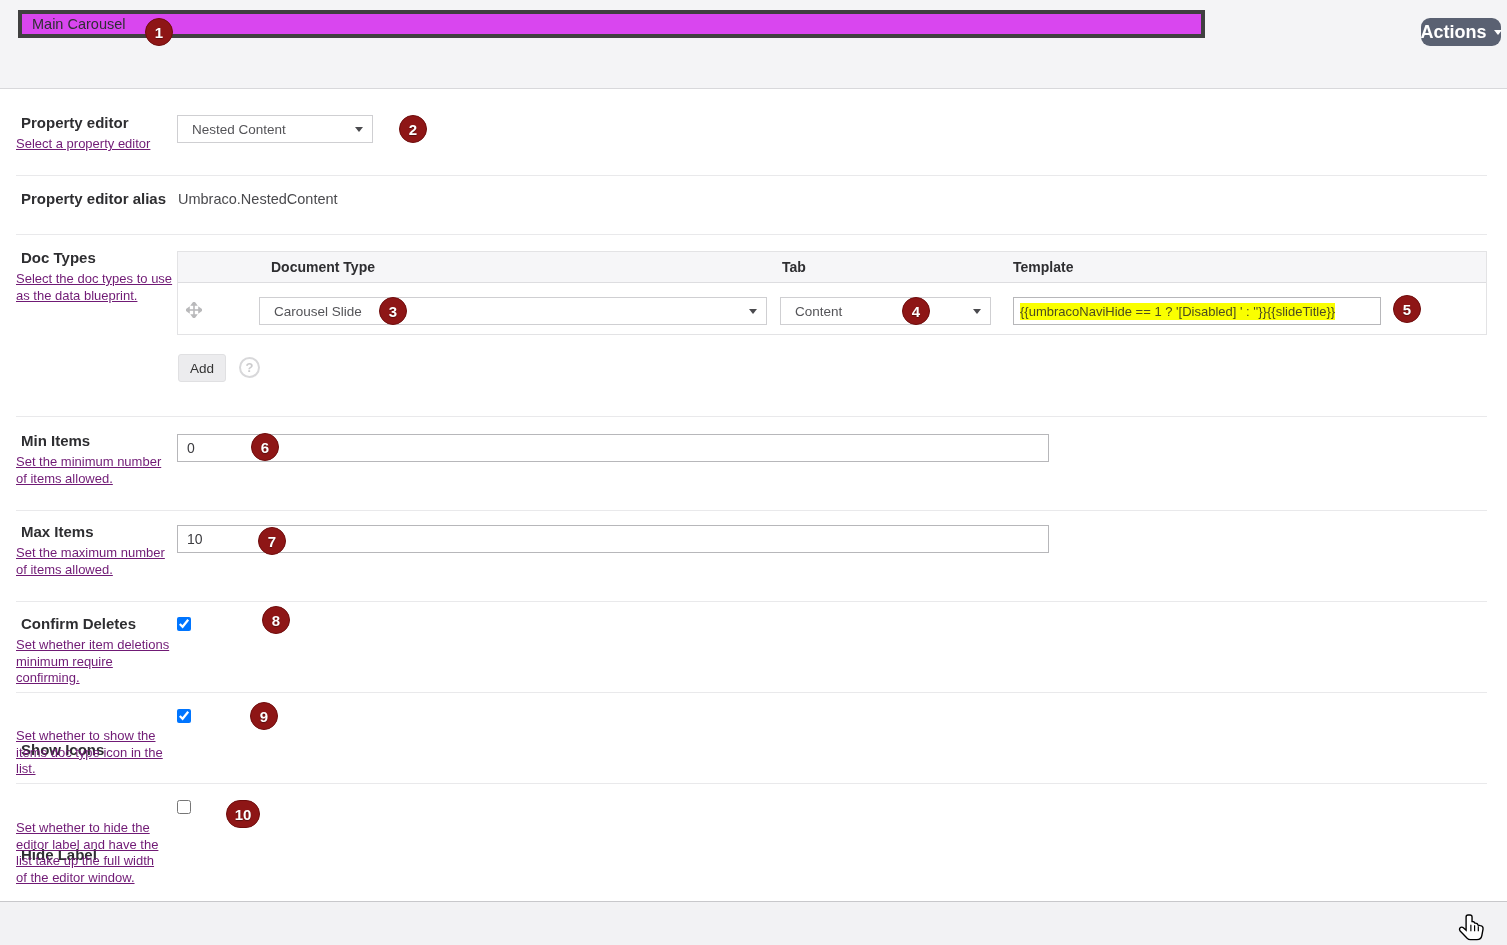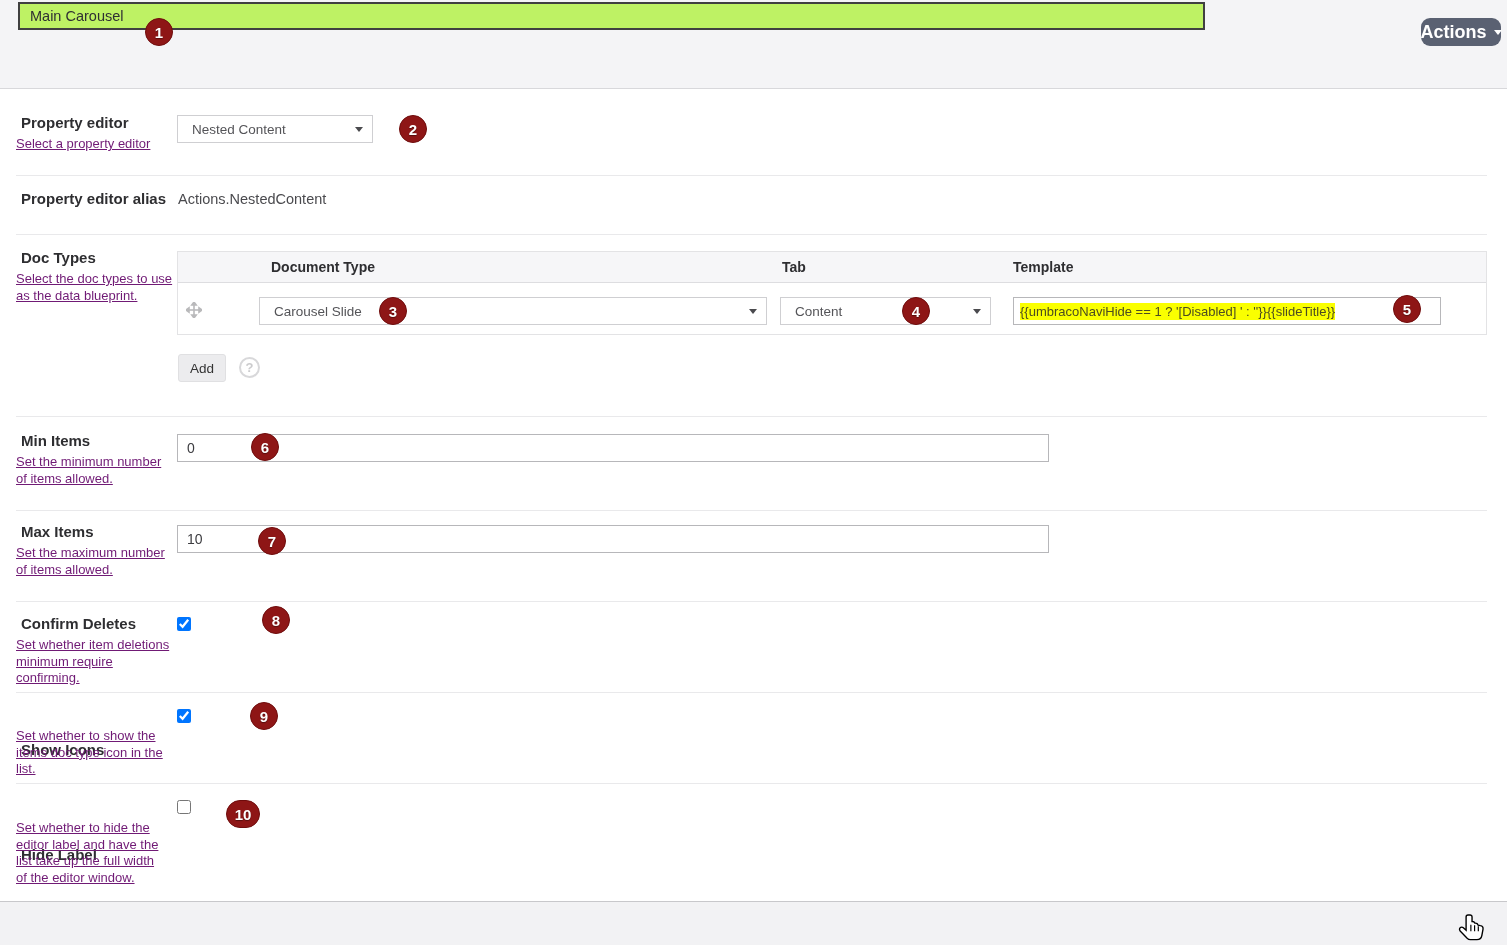--- a/index.html
+++ b/index.html
@@ -3,22 +3,22 @@
 <meta charset="utf-8">
 <style>
   * { margin:0; padding:0; box-sizing:border-box; }
   html,body { width:1507px; height:945px; }
   body { font-family:"Liberation Sans","DejaVu Sans",sans-serif; background:#fff; }
   #app { position:relative; width:1507px; height:945px; overflow:hidden; background:#fff; }
 
   
   .topbar { position:absolute; left:0; top:0; width:1507px; height:89px;
             background:#f4f4f6; border-bottom:1px solid #d8d8db; }
-  .name-input { position:absolute; left:18px; top:2px; width:1187px; height:28px;
-                border:2px solid #404040; background:#bef264; padding:0 10px;
+  .name-input { position:absolute; left:18px; top:10px; width:1187px; height:28px;
+                border:4px solid #404040; background:#d946ef; padding:0 10px;
                 font-family:inherit; font-size:14.5px; color:#2f2f33; outline:none; }
   .actions-btn { position:absolute; left:1421px; top:18px; width:80px; height:28px;
                  background:#5a6172; color:#fff; border:none; border-radius:9px;
                  font-family:inherit; font-size:18px; font-weight:bold; cursor:pointer;
                  display:flex; align-items:center; justify-content:center; gap:7px; }
   .caret-down { width:0; height:0; border-left:4px solid transparent;
                 border-right:4px solid transparent; border-top:5px solid #fff; display:inline-block; }
 
   
   .badge { position:absolute; width:28px; height:28px; border-radius:15px;
@@ -44,21 +44,21 @@
   .alias-value { position:absolute; left:178px; font-size:14.5px; color:#4a4a4e; }
 
   
   .dt-table { position:absolute; left:177px; top:251px; width:1310px; height:84px;
               border:1px solid #e3e3e5; background:#fff; }
   .dt-head { position:absolute; left:0; top:0; width:100%; height:31px;
              background:#f6f6f8; border-bottom:1px solid #dddde0; }
   .dt-head .h { position:absolute; top:7px; font-size:14px; font-weight:bold; color:#2e2e31; }
   .h-doc { left:93px; } .h-tab { left:604px; } .h-tpl { left:835px; }
   .move-handle { position:absolute; left:8px; top:50px; width:16px; height:16px; cursor:move; }
-  .tpl-input { position:absolute; left:835px; top:45px; width:428px; height:28px;
+  .tpl-input { position:absolute; left:835px; top:45px; width:368px; height:28px;
                border:1px solid #b7b7ba; background:#fff; display:flex; align-items:center;
                padding:0 6px; font-size:13px; cursor:text; overflow:hidden; white-space:nowrap; }
   .tpl-input .hl { background:#faff00; color:#4c4c20; padding:1px 0; }
 
   .add-btn { position:absolute; left:178px; top:354px; width:48px; height:28px;
              background:#ececee; border:1px solid #e0e0e2; border-radius:3px;
              font-family:inherit; font-size:13.5px; color:#333; cursor:pointer; }
   .help-circle { position:absolute; left:239px; top:357px; width:21px; height:21px;
                  border:2px solid #d8d8da; border-radius:50%; color:#cbcbcd;
                  font-size:13px; font-weight:bold; display:flex; align-items:center;
@@ -97,21 +97,21 @@
 
   <div class="prop-label" style="top:114px;">Property editor</div>
   <div class="prop-help" style="top:136px;">Select a property editor</div>
   <div class="selectbox" style="left:177px; top:115px; width:196px;">
     <span>Nested Content</span>
     <span class="sel-caret"></span>
   </div>
   <div class="divider" style="top:175px;"></div>
 
   <div class="prop-label" style="top:190px;">Property editor alias</div>
-  <div class="alias-value" style="top:191px;">Actions.NestedContent</div>
+  <div class="alias-value" style="top:191px;">Umbraco.NestedContent</div>
   <div class="divider" style="top:234px;"></div>
 
   <div class="prop-label" style="top:249px;">Doc Types</div>
   <div class="prop-help" style="top:271px;">Select the doc types to use as the data blueprint.</div>
 
   <div class="dt-table">
     <div class="dt-head">
       <span class="h h-doc">Document Type</span>
       <span class="h h-tab">Tab</span>
       <span class="h h-tpl">Template</span>

